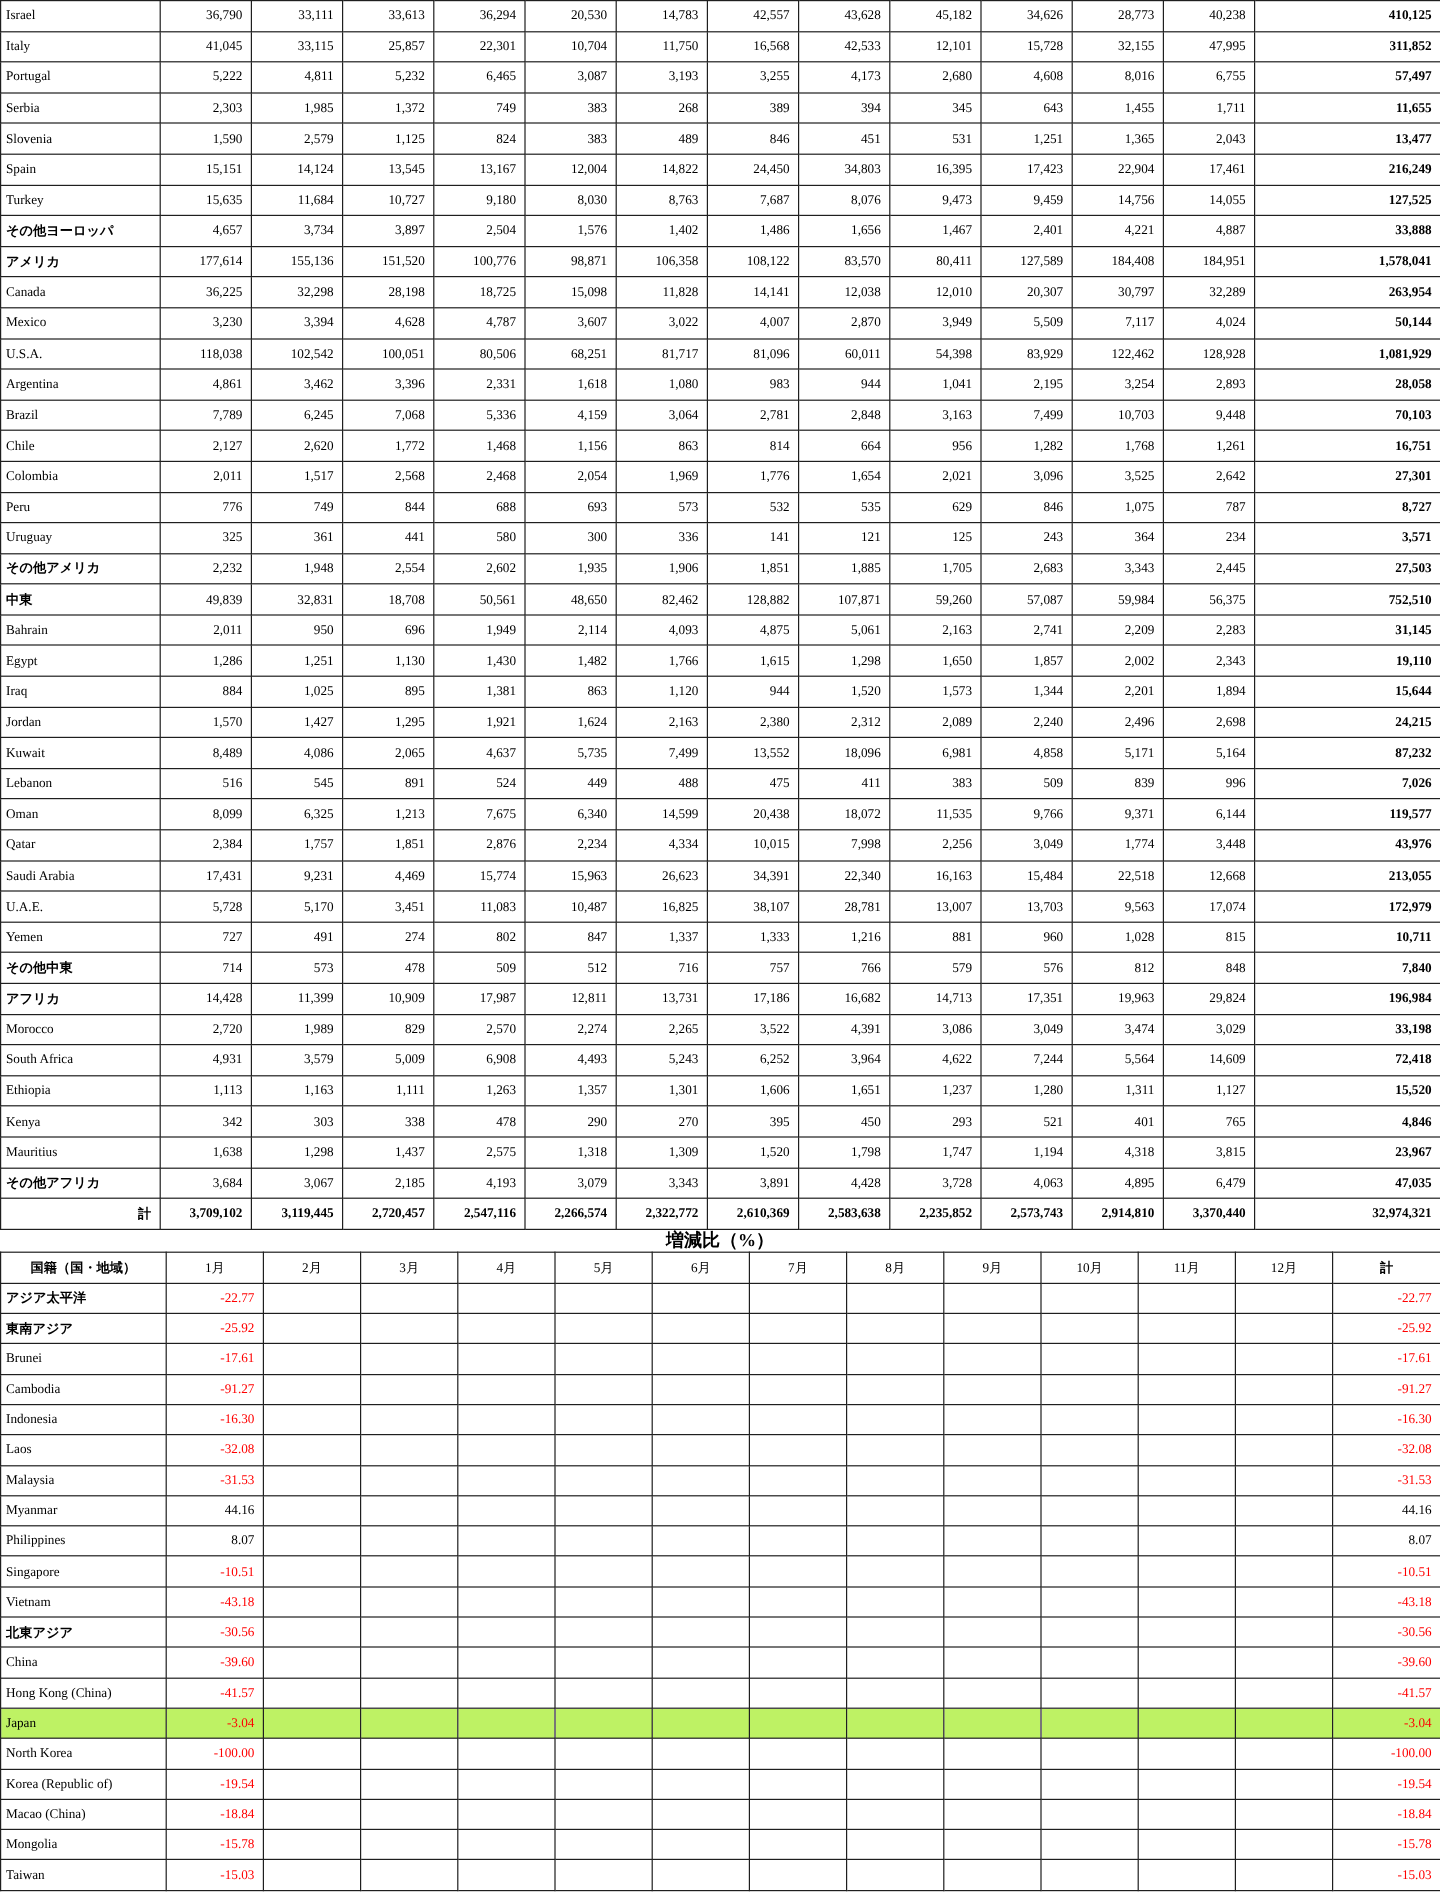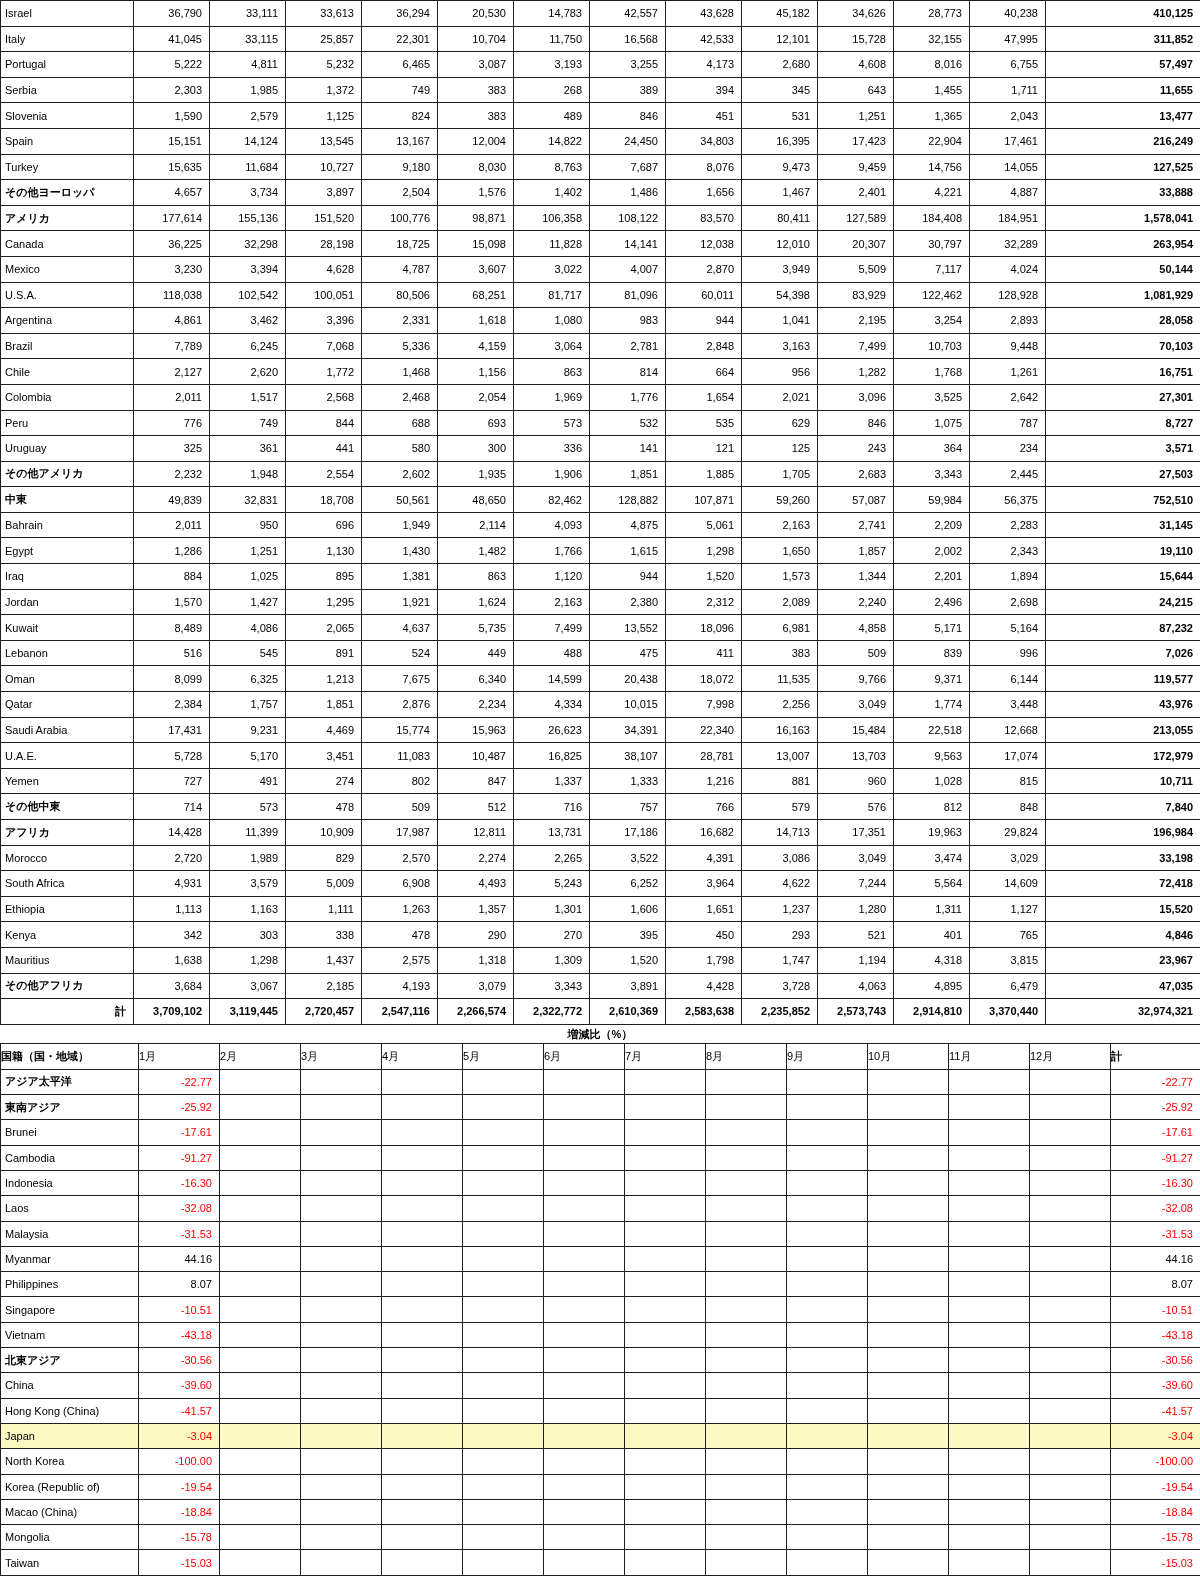--- a/index.html
+++ b/index.html
@@ -1,42 +1,42 @@
 <!DOCTYPE html>
 <html><head>
 <meta charset="utf-8">
 <style>
   html,body { margin:0; padding:0; background:#ffffff; }
   .page {
     width:1200px; height:1583px; background:#ffffff; overflow:hidden;
-    font-family:Liberation Sans, sans-serif;
+    font-family:Liberation Serif, serif;
     font-size:11px; color:#000;
   }
   table { border-collapse:collapse; table-layout:fixed; width:1200px; }
   td, th {
     border:1px solid #1f1f1f;
     padding:0 7px 0 4px;
     height:24.6px;
     overflow:hidden; white-space:nowrap;
     vertical-align:middle;
     font-weight:normal;
   }
   #change-table td, #change-table th { height:24.3px; }
-  #change-table tr.header-row th { height:25px; text-align:left; padding:0; }
+  #change-table tr.header-row th { height:25px; text-align:center; padding:0; }
   .label { text-align:left; }
   .num   { text-align:right; }
   .bold  { font-weight:bold; }
   .right { text-align:right; }
   .total-cell { font-weight:bold; }
   tr.row-bold td { font-weight:bold; }
   .neg { color:#ff0000; }
-  tr.highlight td { background:#fef9c3; }
+  tr.highlight td { background:#bef264; }
   .divider {
     height:18px; line-height:18px; text-align:center;
-    font-weight:bold; font-size:11px;
+    font-weight:bold; font-size:15px;
   }
 </style>
 </head>
 <body>
 
 <div class="page">
 
   <table id="monthly-table">
     <colgroup>
       <col style="width:133px">

